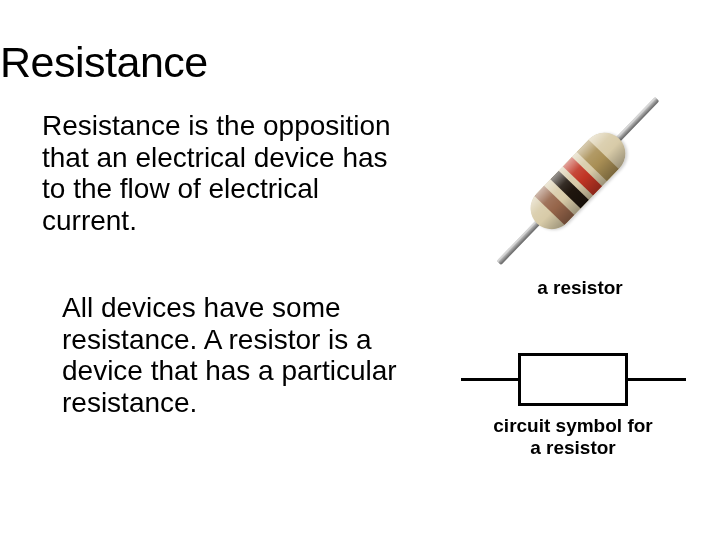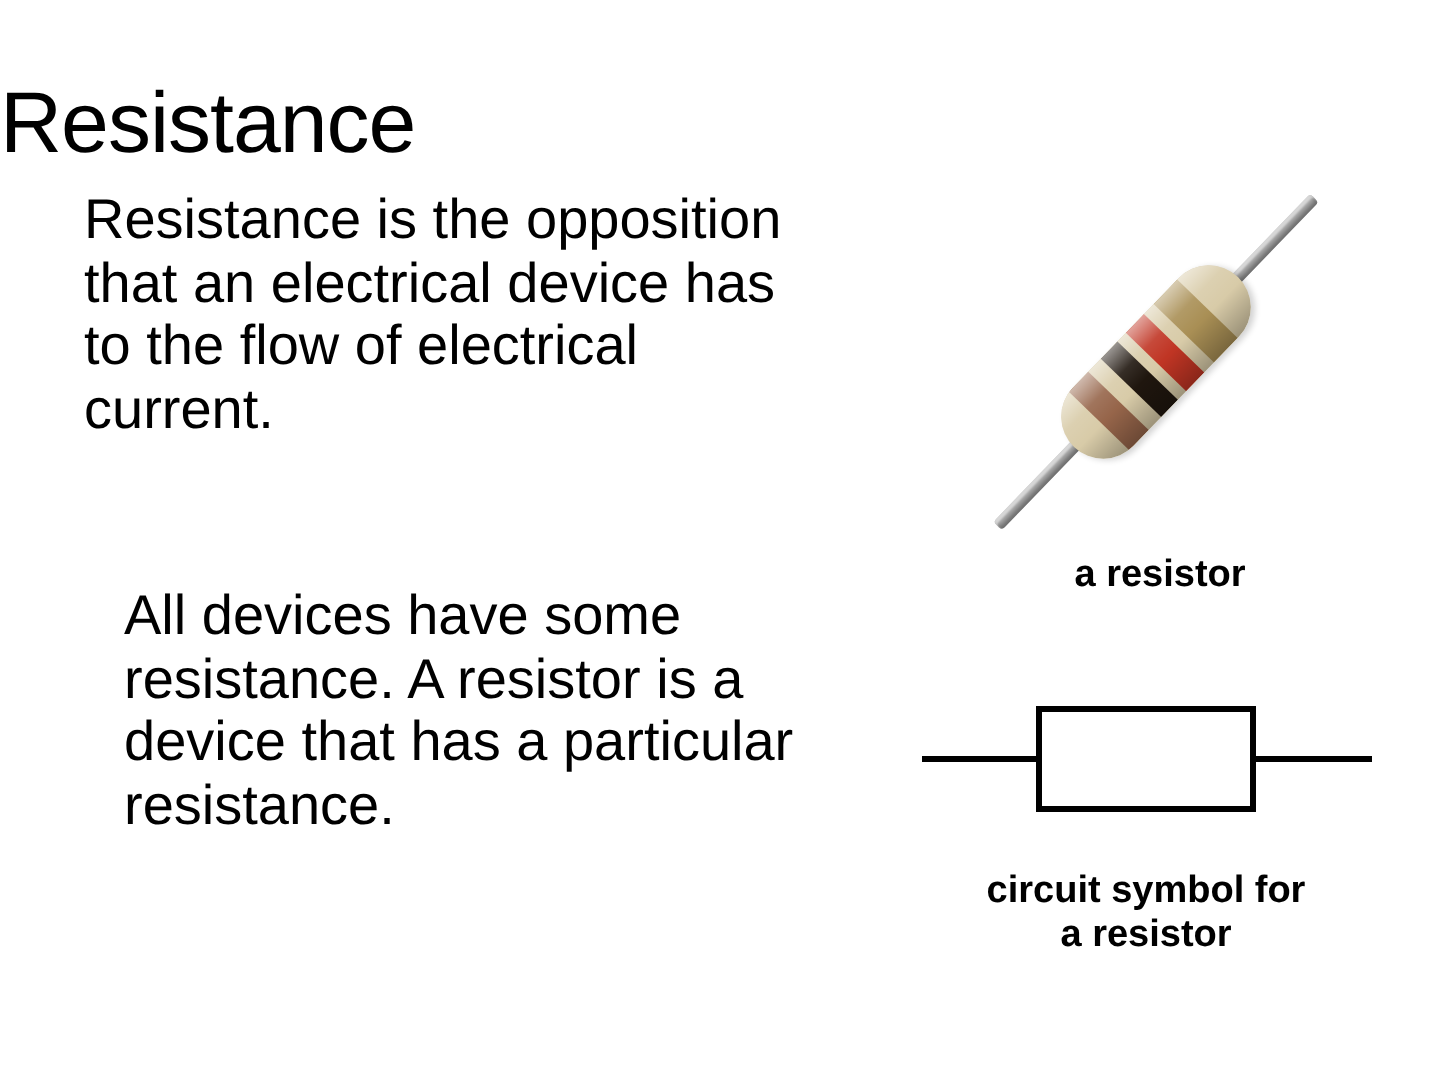--- a/index.html
+++ b/index.html
@@ -25,21 +25,21 @@
 
   .body-paragraph {
     position: absolute;
     left: 42px;
     width: 400px;
     font-size: 28px;
     line-height: 31.6px;
     white-space: pre-line;
     font-weight: 400;
   }
-  .paragraph-1 { top: 94px; }
+  .paragraph-1 { top: 110px; }
   .paragraph-2 { top: 292px; margin-left: 20px; }
 
   
   .resistor-photo {
     position: absolute;
     left: 460px;
     top: 82px;
     width: 240px;
     height: 198px;
   }
@@ -105,21 +105,21 @@
   .circuit-resistor-box {
     position: absolute;
     left: 518px; top: 353px;
     width: 110px; height: 53px;
     border: 3px solid #000000;
     background: #ffffff;
   }
   .symbol-caption {
     position: absolute;
     left: 453px;
-    top: 435px;
+    top: 415px;
     width: 240px;
     text-align: center;
     font-size: 19px;
     font-weight: 700;
     line-height: 22px;
     white-space: pre-line;
   }
 </style>
 </head>
 <body>

